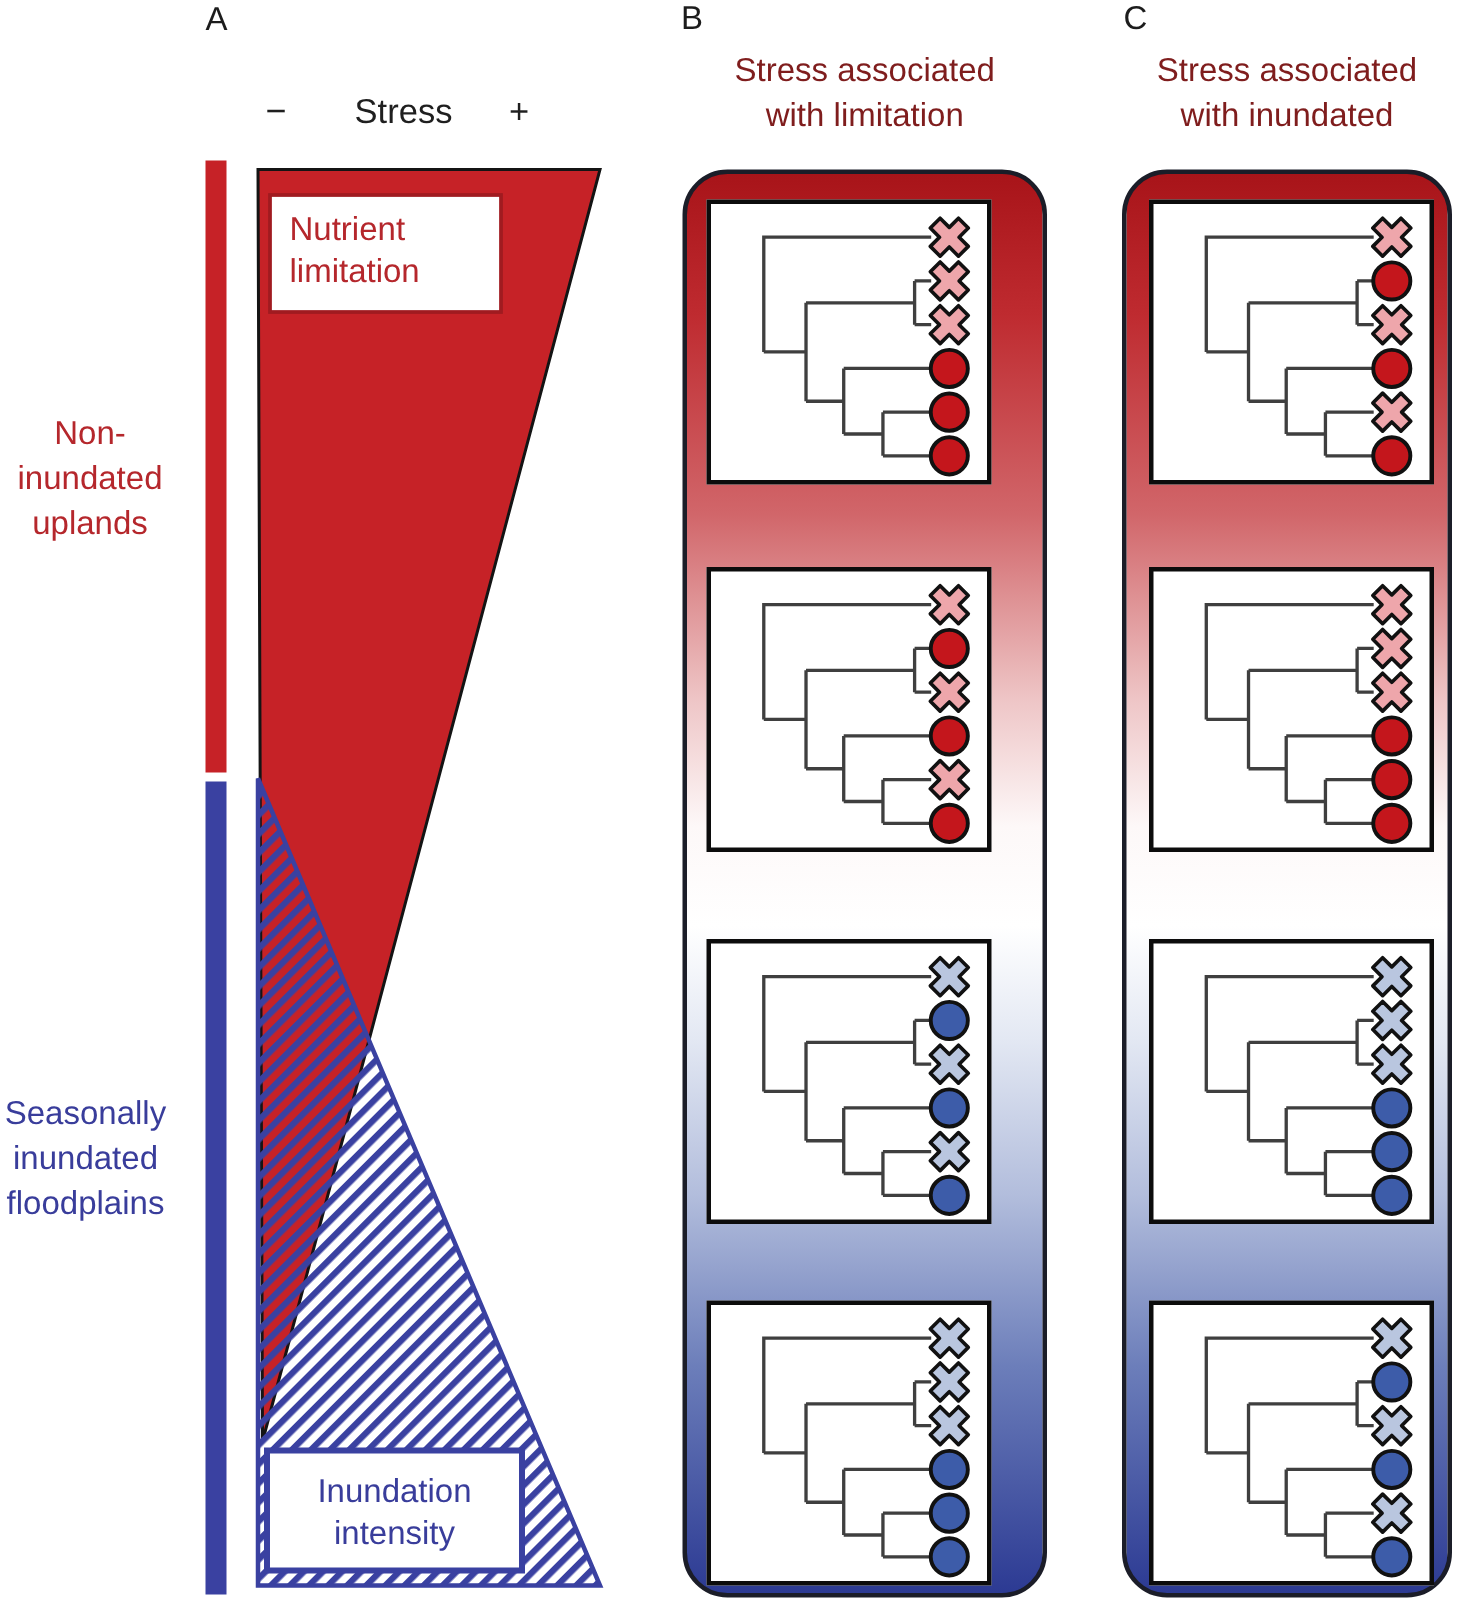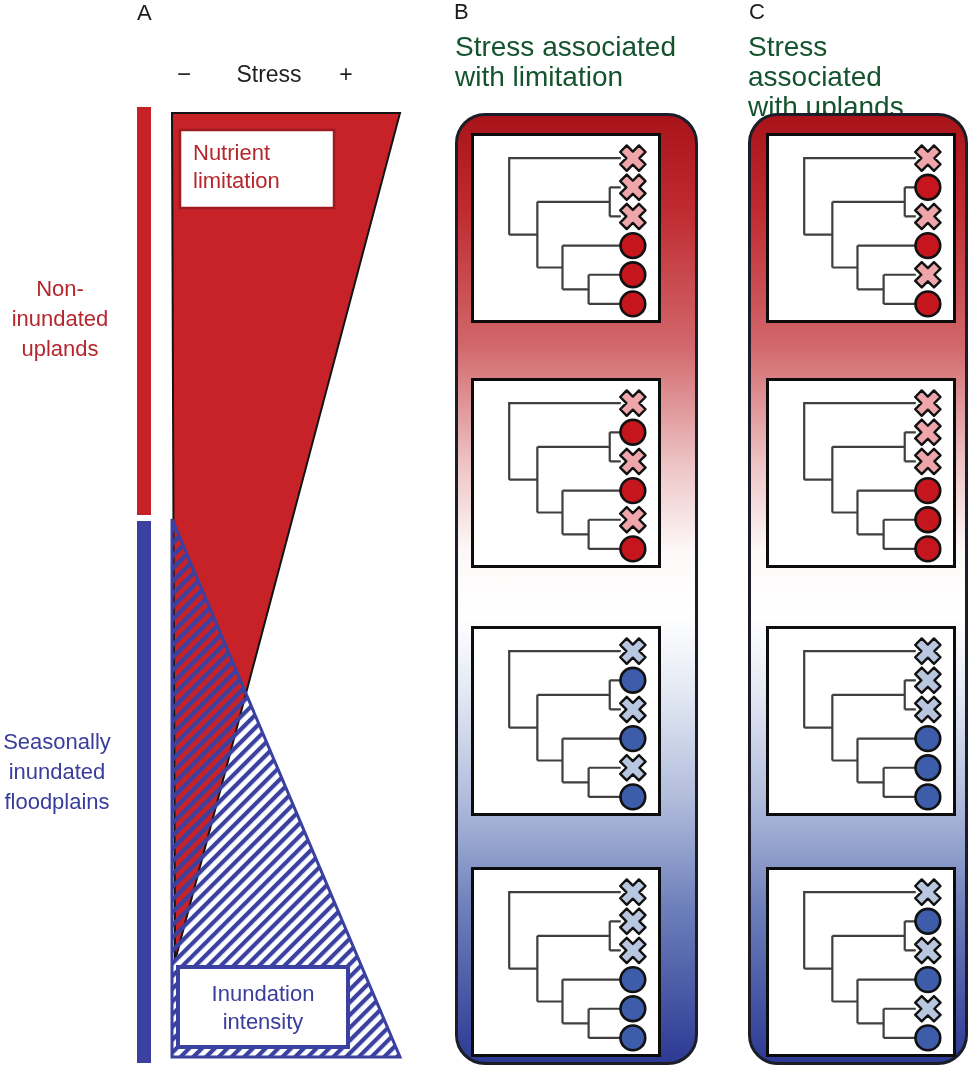--- a/index.html
+++ b/index.html
@@ -5,21 +5,21 @@
   html,body{margin:0;padding:0;background:#ffffff;}
   #figure-root{
     position:relative;width:971px;height:1080px;background:#ffffff;overflow:hidden;
     font-family:"Liberation Sans",sans-serif;
   }
   svg text{font-family:"Liberation Sans",sans-serif;}
   .panel-letter{
     position:absolute;top:0;font-size:22px;color:#1c1c1c;line-height:24px;
   }
   .col-title{
-    position:absolute;top:32px;text-align:left;font-size:28px;line-height:30px;color:#14532d;
+    position:absolute;top:32px;text-align:center;font-size:22px;line-height:30px;color:#7f1d1d;
   }
   .column{
     position:absolute;top:113px;height:952px;border:3px solid #1b1d28;border-radius:30px;
     box-sizing:border-box;
   }
   .dbox{
     position:absolute;width:190px;height:190px;background:#ffffff;border:3.5px solid #0c0c0c;
     box-sizing:border-box;
   }
   .dbox svg{display:block;width:100%;height:100%;}
@@ -121,21 +121,21 @@
           <circle cx="158" cy="109" r="12.3" fill="#3d5ca9" stroke="#111111" stroke-width="2.6"></circle>
           <circle cx="158" cy="138" r="12.3" fill="#3d5ca9" stroke="#111111" stroke-width="2.6"></circle>
           <circle cx="158" cy="167" r="12.3" fill="#3d5ca9" stroke="#111111" stroke-width="2.6"></circle>
         </svg>
       </div>
   </div>
 
   <div class="panel-letter" style="left:749px;">C</div>
   <div class="col-title" style="left:748px;width:220px;">
     <div>Stress associated</div>
-    <div>with uplands</div>
+    <div>with inundated</div>
   </div>
   <div class="column" style="left: 748px; width: 220px; background: linear-gradient(rgb(168, 20, 25) 0%, rgb(191, 43, 48) 10%, rgb(209, 102, 106) 24%, rgb(238, 197, 198) 37%, rgb(253, 248, 248) 46%, rgb(255, 255, 255) 53%, rgb(227, 232, 243) 61%, rgb(178, 189, 220) 72%, rgb(108, 126, 186) 84%, rgb(44, 58, 147) 100%);">
     <div class="dbox" style="left:15px;top:17px;">
         <svg viewBox="0 0 183 183">
           <path d="M35 98.1 V22 H146 M35 98.1 H63 M63 65.5 V130.8 M63 65.5 H135 M135 51 V80 M135 51 H146 M135 80 H146 M63 130.8 H88 M88 109 V152.5 M88 109 H146 M88 152.5 H114 M114 138 V167 M114 138 H146 M114 167 H146" fill="none" stroke="#3f3f3f" stroke-width="2.2"></path>
           <path d="M-4.6 -13.2 H4.6 V-4.6 H13.2 V4.6 H4.6 V13.2 H-4.6 V4.6 H-13.2 V-4.6 H-4.6 Z" transform="translate(158 22) rotate(45)" fill="#eea6ab" stroke="#111111" stroke-width="2.4" stroke-linejoin="round"></path>
           <circle cx="158" cy="51" r="12.3" fill="#c4161c" stroke="#111111" stroke-width="2.6"></circle>
           <path d="M-4.6 -13.2 H4.6 V-4.6 H13.2 V4.6 H4.6 V13.2 H-4.6 V4.6 H-13.2 V-4.6 H-4.6 Z" transform="translate(158 80) rotate(45)" fill="#eea6ab" stroke="#111111" stroke-width="2.4" stroke-linejoin="round"></path>
           <circle cx="158" cy="109" r="12.3" fill="#c4161c" stroke="#111111" stroke-width="2.6"></circle>
           <path d="M-4.6 -13.2 H4.6 V-4.6 H13.2 V4.6 H4.6 V13.2 H-4.6 V4.6 H-13.2 V-4.6 H-4.6 Z" transform="translate(158 138) rotate(45)" fill="#eea6ab" stroke="#111111" stroke-width="2.4" stroke-linejoin="round"></path>

